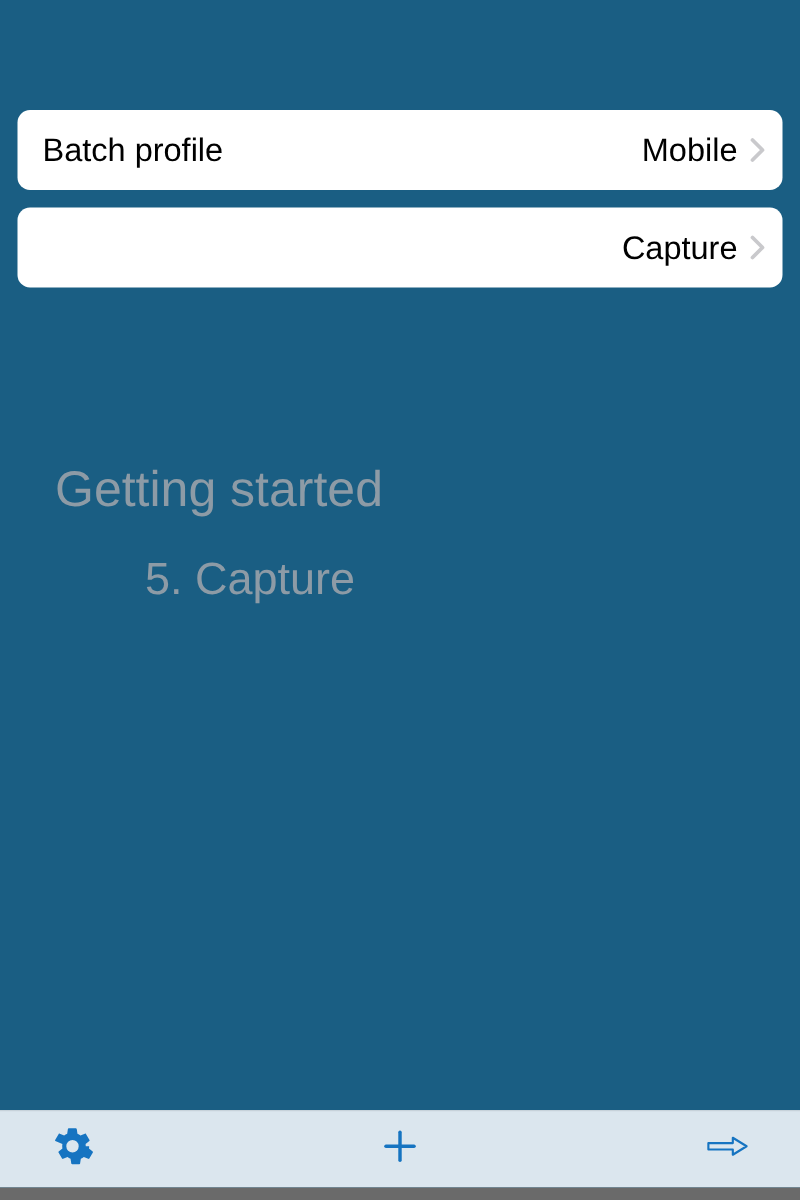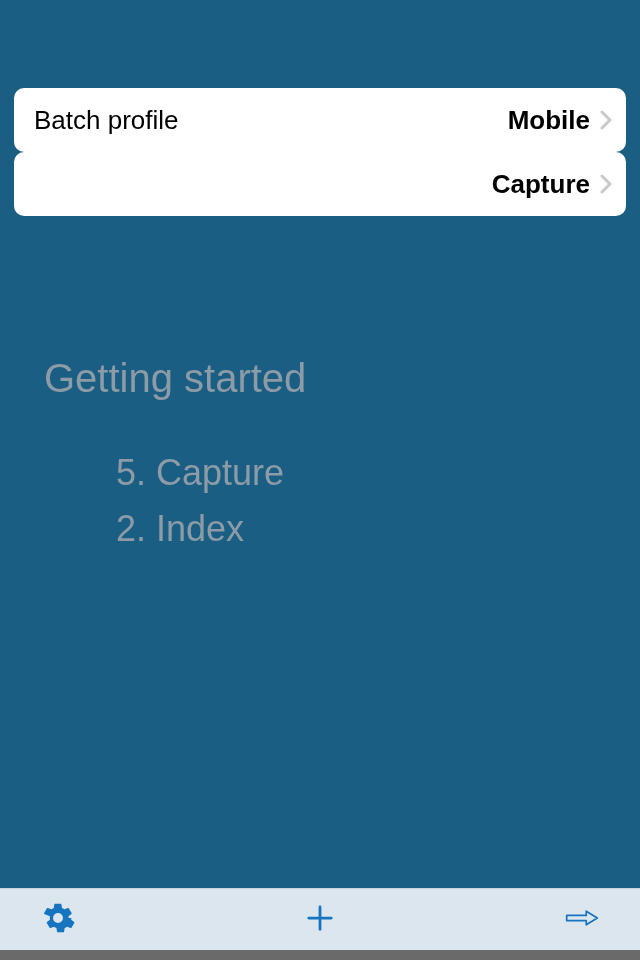--- a/index.html
+++ b/index.html
@@ -13,39 +13,40 @@
       height: 960px;
       background: #1a5e83;
       display: flex;
       flex-direction: column;
       overflow: hidden;
     }
     .top-area {
       padding: 88px 14px 0 14px;
       display: flex;
       flex-direction: column;
+      gap: 14px;
     }
     .list-row {
       background: #fff;
       border-radius: 10px;
       height: 64px;
       display: flex;
       align-items: center;
       padding: 0 8px 0 20px;
     }
     .row-label {
       flex: 0 0 auto;
       font-size: 26px;
       font-weight: 400;
       color: #000;
     }
     .row-value {
       margin-left: auto;
       font-size: 26px;
-      font-weight: 700;
+      font-weight: 400;
       color: #000;
       padding-right: 4px;
     }
     .chevron {
       width: 24px;
       display: flex;
       align-items: center;
       justify-content: center;
     }
     .chevron svg {
@@ -53,21 +54,21 @@
       height: 22px;
     }
     .content {
       flex: 1;
       padding: 140px 44px 0 44px;
       color: #8d9ba6;
     }
     .started-title {
       font-size: 40px;
       font-weight: 400;
-      margin-bottom: 44px;
+      margin-bottom: 20px;
     }
     .steps {
       padding-left: 72px;
     }
     .step {
       font-size: 36px;
       font-weight: 400;
       line-height: 1.55;
     }
     .toolbar {
@@ -122,21 +123,20 @@
       </svg>
     </span>
   </div>
 
 </div>
 
 <div class="content">
   <div class="started-title">Getting started</div>
   <div class="steps">
     <div class="step">5. Capture</div>
-    <div class="step">2. Index</div>
   </div>
 </div>
 
 <div class="toolbar">
   <div class="tool-btn">
     <span>
       <svg viewBox="0 0 24 24" fill="#1674c1">
         <path d="M12 8.5a3.5 3.5 0 100 7 3.5 3.5 0 000-7zm9.4 3.5c0 .5 0 .9-.1 1.3l2.1 1.6c.2.1.2.4.1.6l-2 3.4c-.1.2-.4.3-.6.2l-2.5-1c-.5.4-1.1.7-1.7 1l-.4 2.6c0 .2-.2.4-.5.4h-4c-.2 0-.4-.2-.5-.4l-.4-2.6c-.6-.2-1.2-.6-1.7-1l-2.5 1c-.2.1-.5 0-.6-.2l-2-3.4c-.1-.2-.1-.5.1-.6l2.1-1.6c0-.4-.1-.9-.1-1.3s0-.9.1-1.3L2.3 9.1c-.2-.1-.2-.4-.1-.6l2-3.4c.1-.2.4-.3.6-.2l2.5 1c.5-.4 1.1-.7 1.7-1l.4-2.6c0-.2.2-.4.5-.4h4c.2 0 .4.2.5.4l.4 2.6c.6.2 1.2.6 1.7 1l2.5-1c.2-.1.5 0 .6.2l2 3.4c.1.2.1.5-.1.6l-2.1 1.6c0 .4.1.9.1 1.3z"></path>
       </svg>
     </span>

